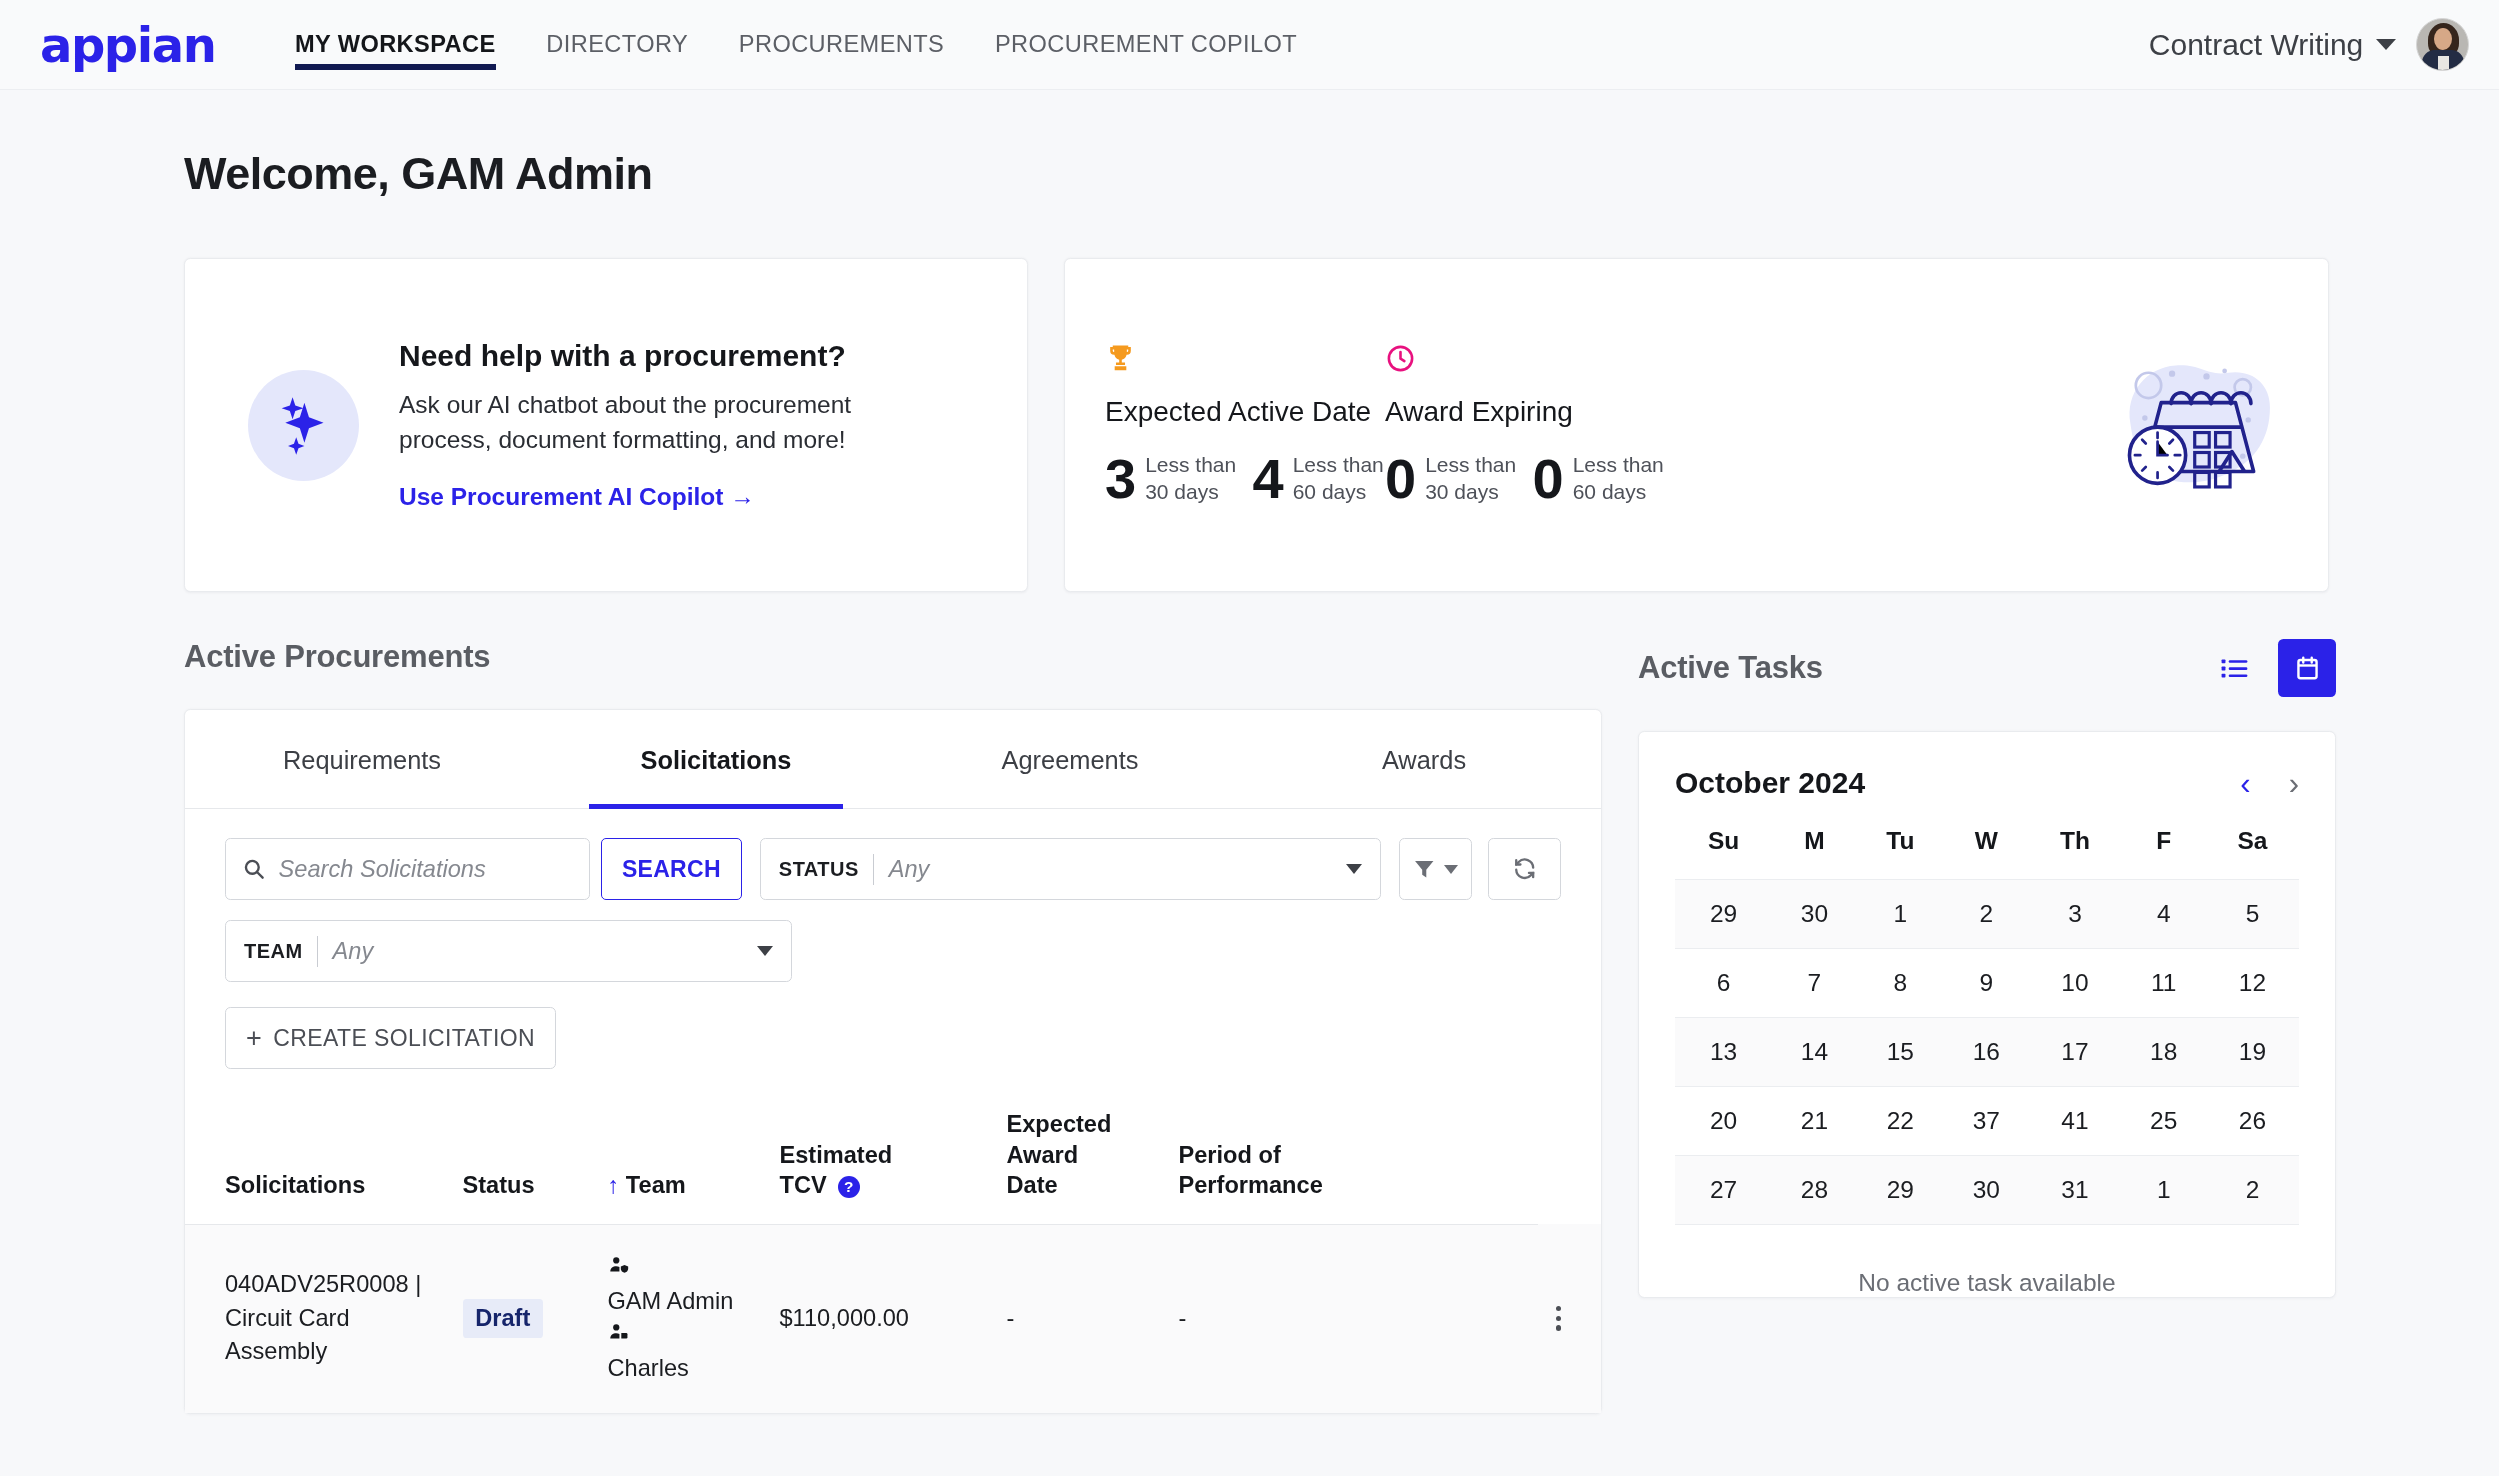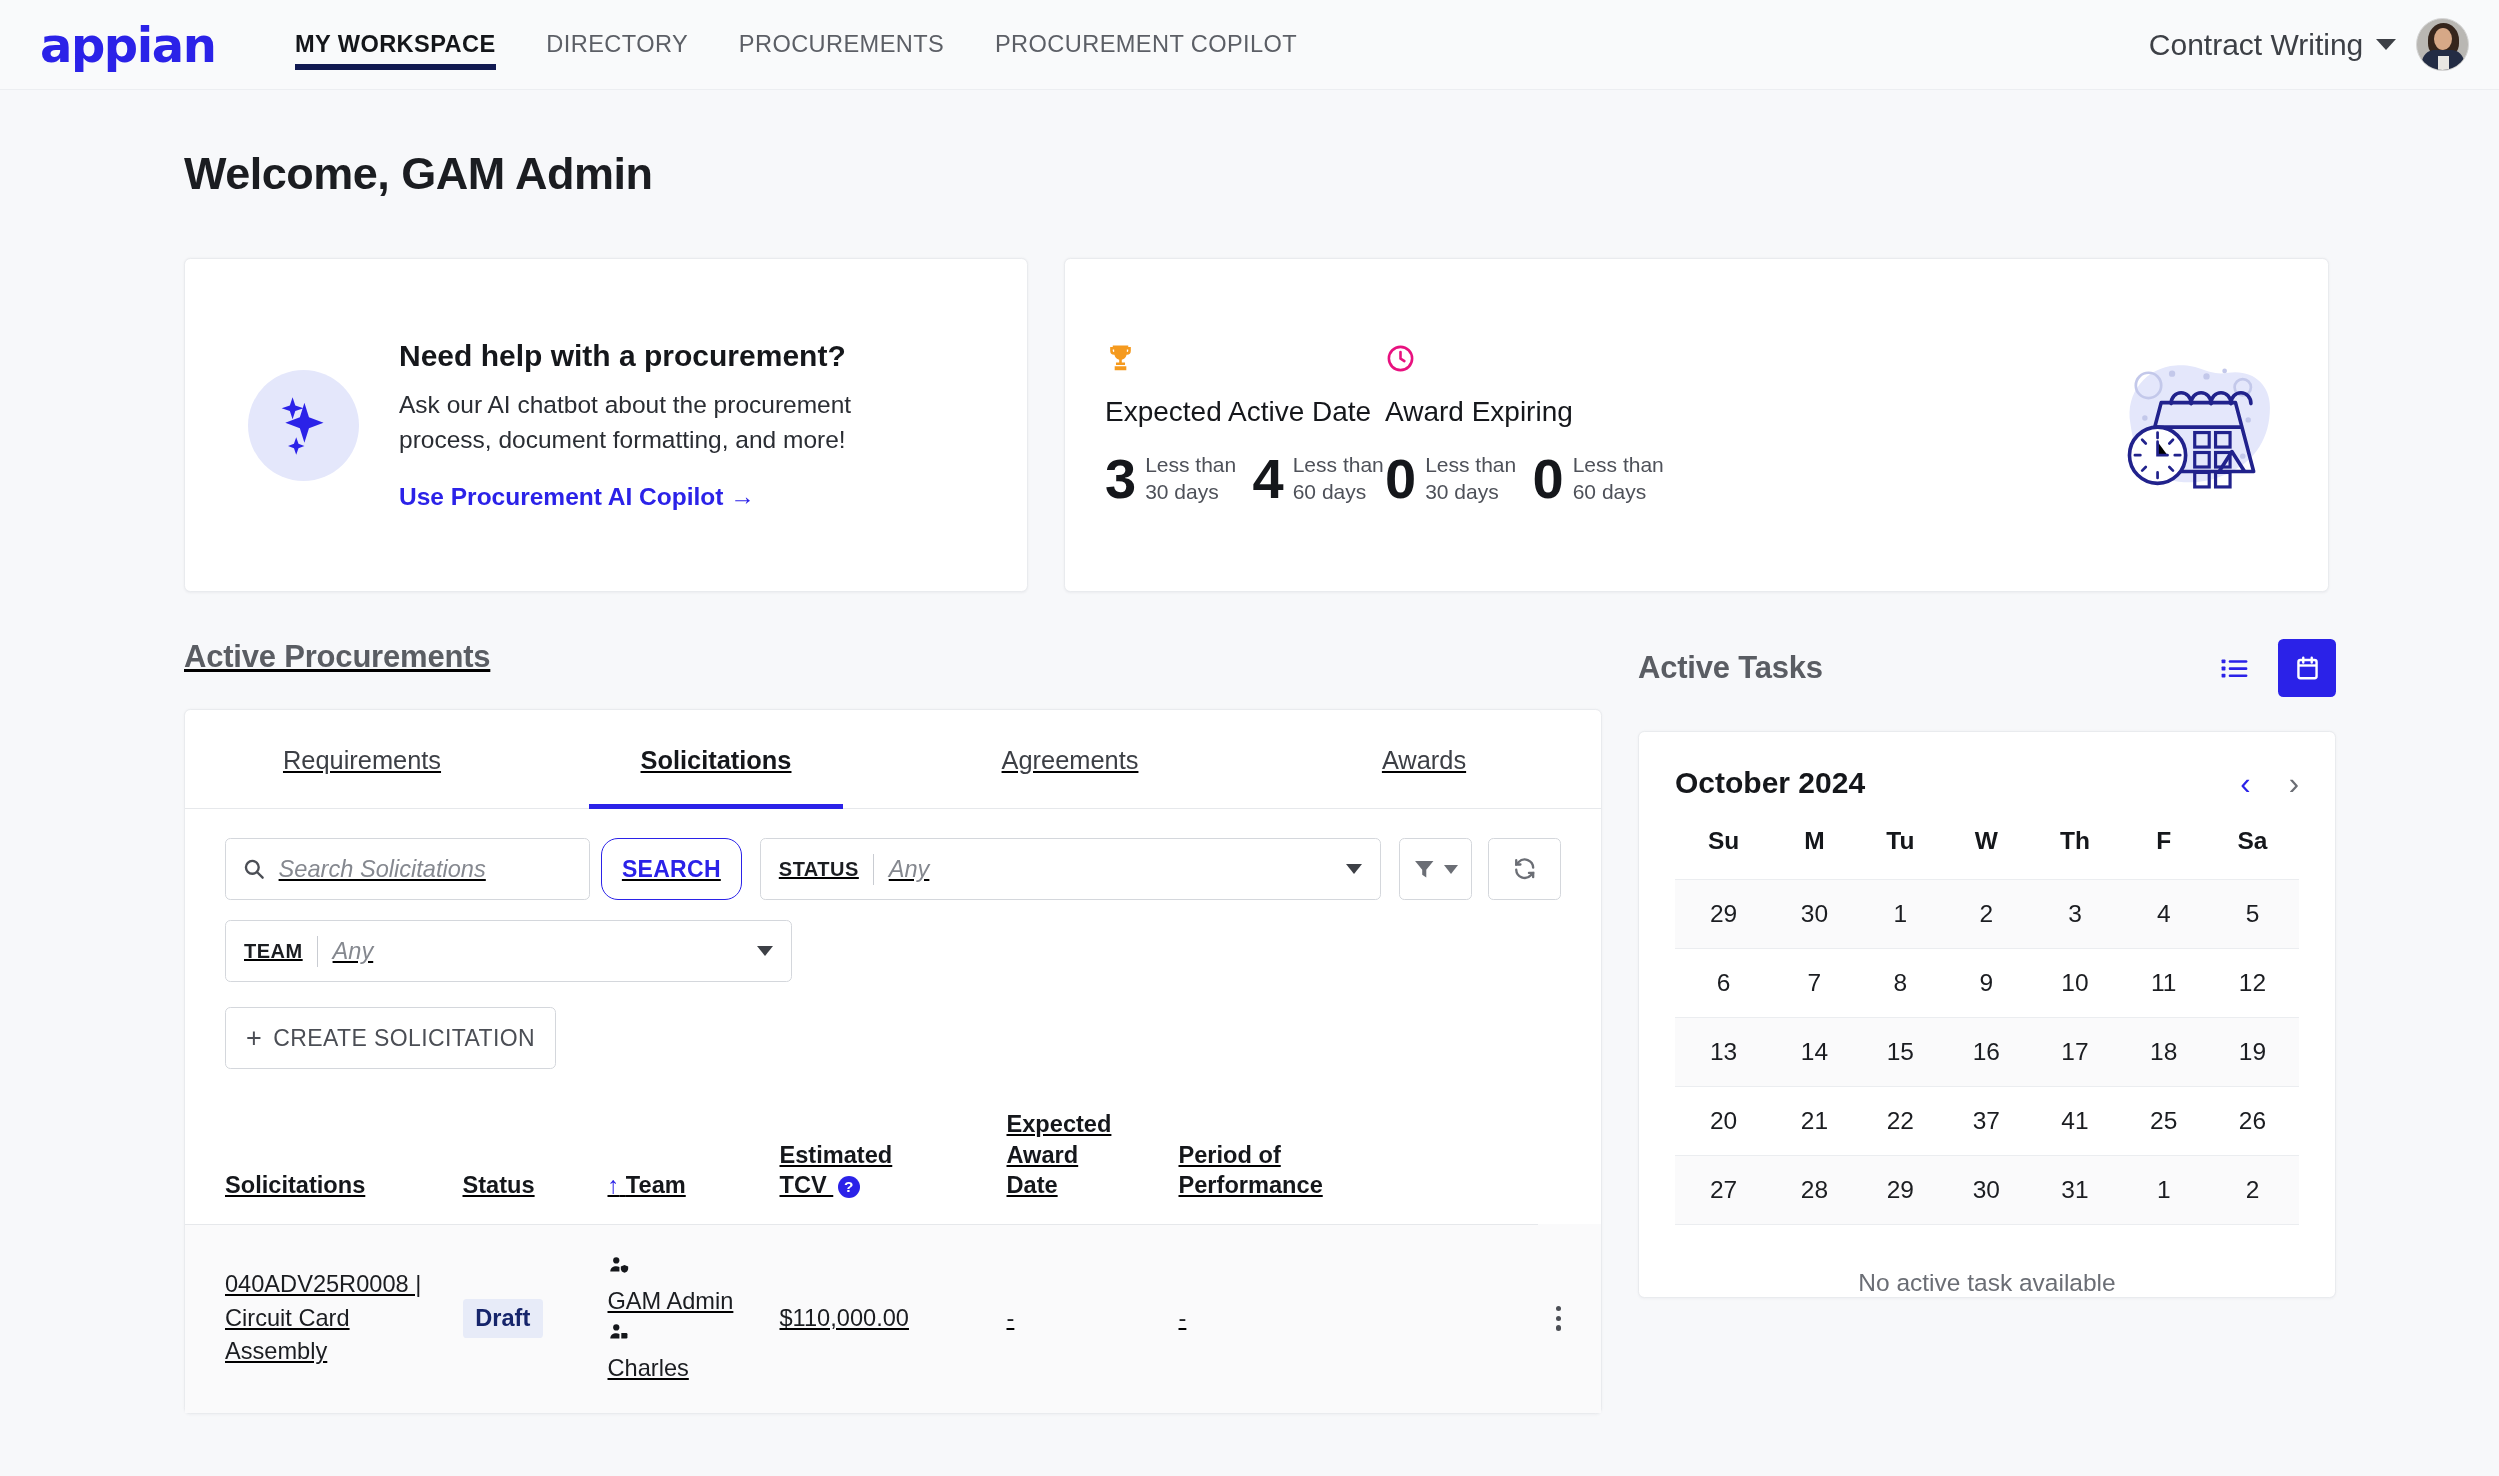--- a/index.html
+++ b/index.html
@@ -157,21 +157,21 @@
   
   .main-grid {
     display: flex;
     gap: 36px;
     margin: 47px 0 0 184px;
   }
   .section-title {
     font-size: 31px; font-weight: 700; color: #5a5d63;
     letter-spacing: -0.2px;
   }
-  .left-col { width: 1418px; text-decoration: underline; }
+  .left-col { width: 1418px; }
   .right-col { width: 698px; }
 
   .panel {
     background: #fff;
     border: 0.9px solid #e9ebee;
     border-radius: 6.3px;
     margin-top: 34px;
     box-shadow: 0 0.9px 2.7px rgba(16,24,40,0.04);
   }
 
@@ -206,21 +206,21 @@
     height: 62px;
     display: flex; align-items: center;
     padding: 0 16.3px;
     gap: 12.7px;
     background: #fff;
   }
   .search-ph { font-size: 23.6px; color: #85888f; font-style: italic; }
   .search-btn {
     margin-left: 11px;
     border: 1.8px solid #2b22e8;
-    border-radius: 17px;
+    border-radius: 5px;
     height: 62px;
     padding: 0 20px;
     display: flex; align-items: center;
     color: #2b22e8;
     font-size: 23px; font-weight: 700;
     background: #fff;
     cursor: pointer;
     letter-spacing: 0.3px;
   }
   .sel-box {

